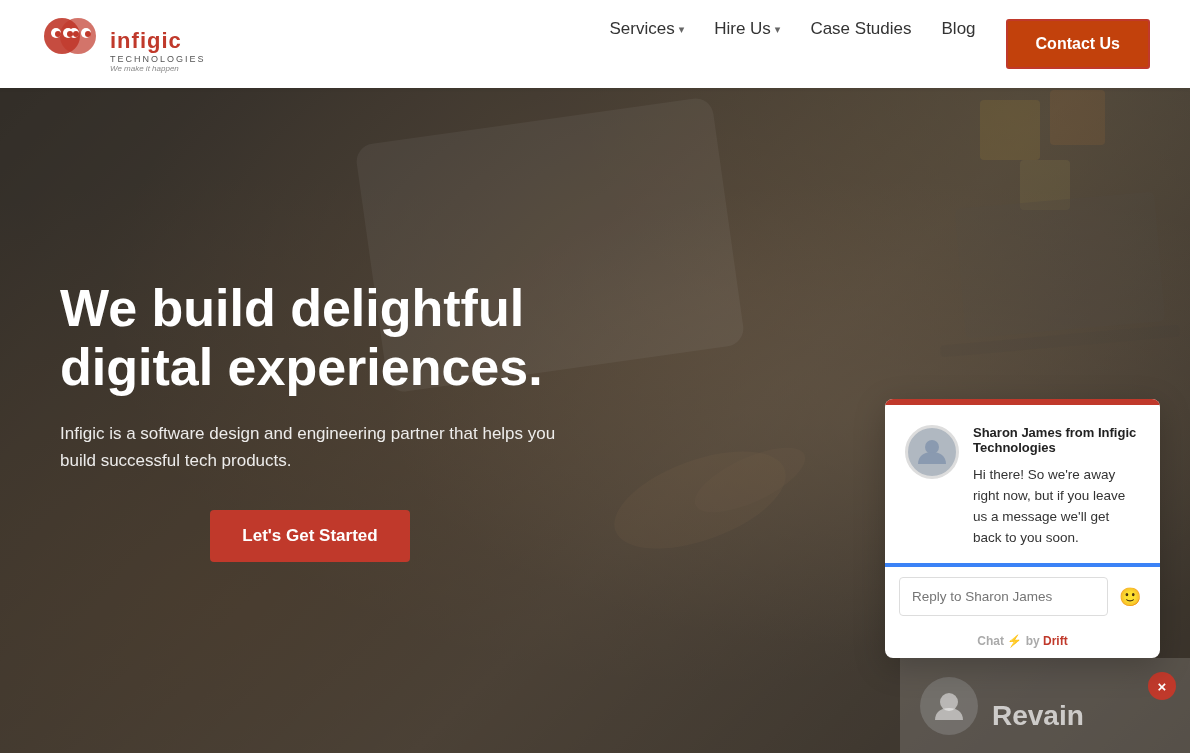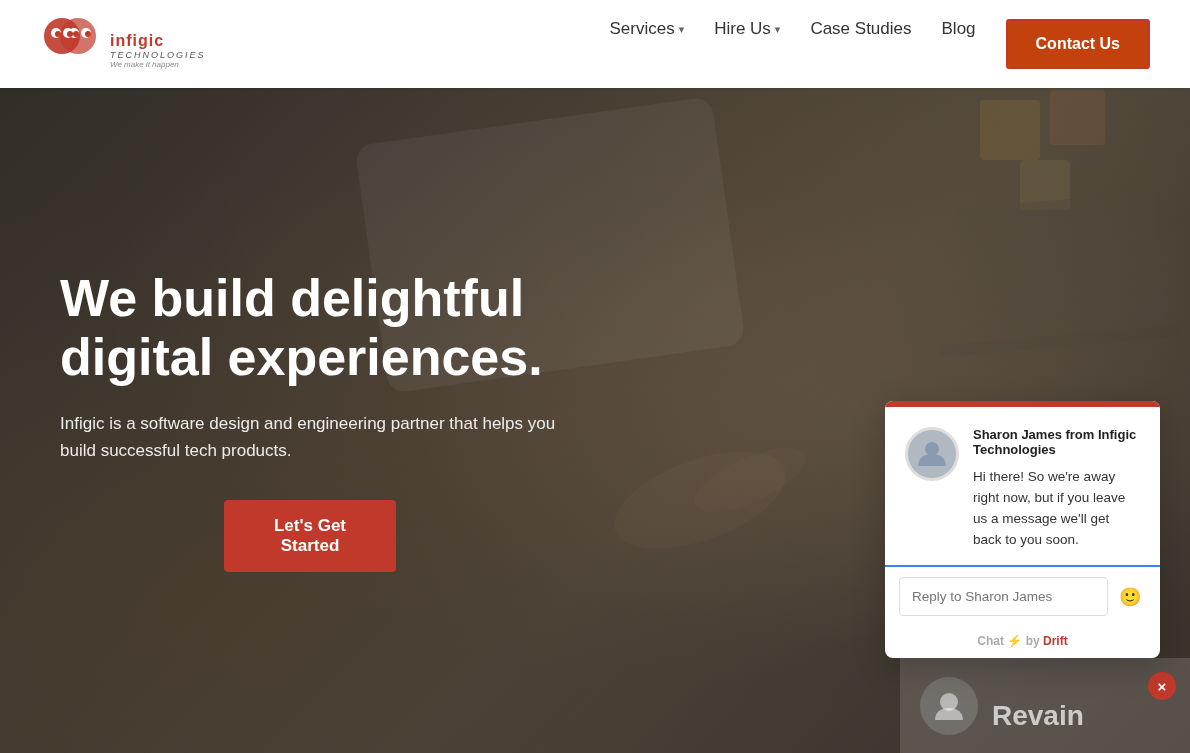--- a/index.html
+++ b/index.html
@@ -25,33 +25,32 @@
     }
     .logo-icon {
       width: 60px;
       height: 60px;
     }
     .logo-text {
       display: flex;
       flex-direction: column;
     }
     .logo-name {
-      font-size: 16px;
+      font-size: 22px;
       font-weight: 700;
       color: #c0392b;
       letter-spacing: 1px;
       text-transform: lowercase;
       margin-top: 12px;
     }
     .logo-sub {
       font-size: 9px;
       color: #555;
       letter-spacing: 2px;
       text-transform: uppercase;
-      font-style: italic;
     }
     .logo-tagline {
       font-size: 8px;
       color: #888;
       font-style: italic;
     }
     nav {
       display: flex;
       align-items: flex-start;
       gap: 30px;
@@ -139,21 +138,21 @@
     .cta-btn {
       display: inline-block;
       background: #c0392b;
       color: #fff;
       font-size: 17px;
       font-weight: 600;
       padding: 16px 30px;
       border-radius: 4px;
       cursor: pointer;
       border: none;
-      width: 172px;
+      width: 200px;
       text-align: center;
     }
 
     
     .chat-widget {
       position: absolute;
       bottom: 95px;
       right: 30px;
       width: 275px;
       background: #fff;
@@ -197,21 +196,21 @@
       color: #222;
       margin-bottom: 10px;
     }
     .agent-message {
       font-size: 13.5px;
       color: #333;
       line-height: 1.55;
     }
     .chat-input-area {
       padding: 10px 14px 12px;
-      border-top: 2px solid #3b82f6;
+      border-top: 4px solid #3b82f6;
       display: flex;
       align-items: center;
       gap: 8px;
     }
     .chat-input {
       flex: 1;
       border: 1px solid #ddd;
       border-radius: 4px;
       padding: 11px 12px;
       font-size: 13.5px;

